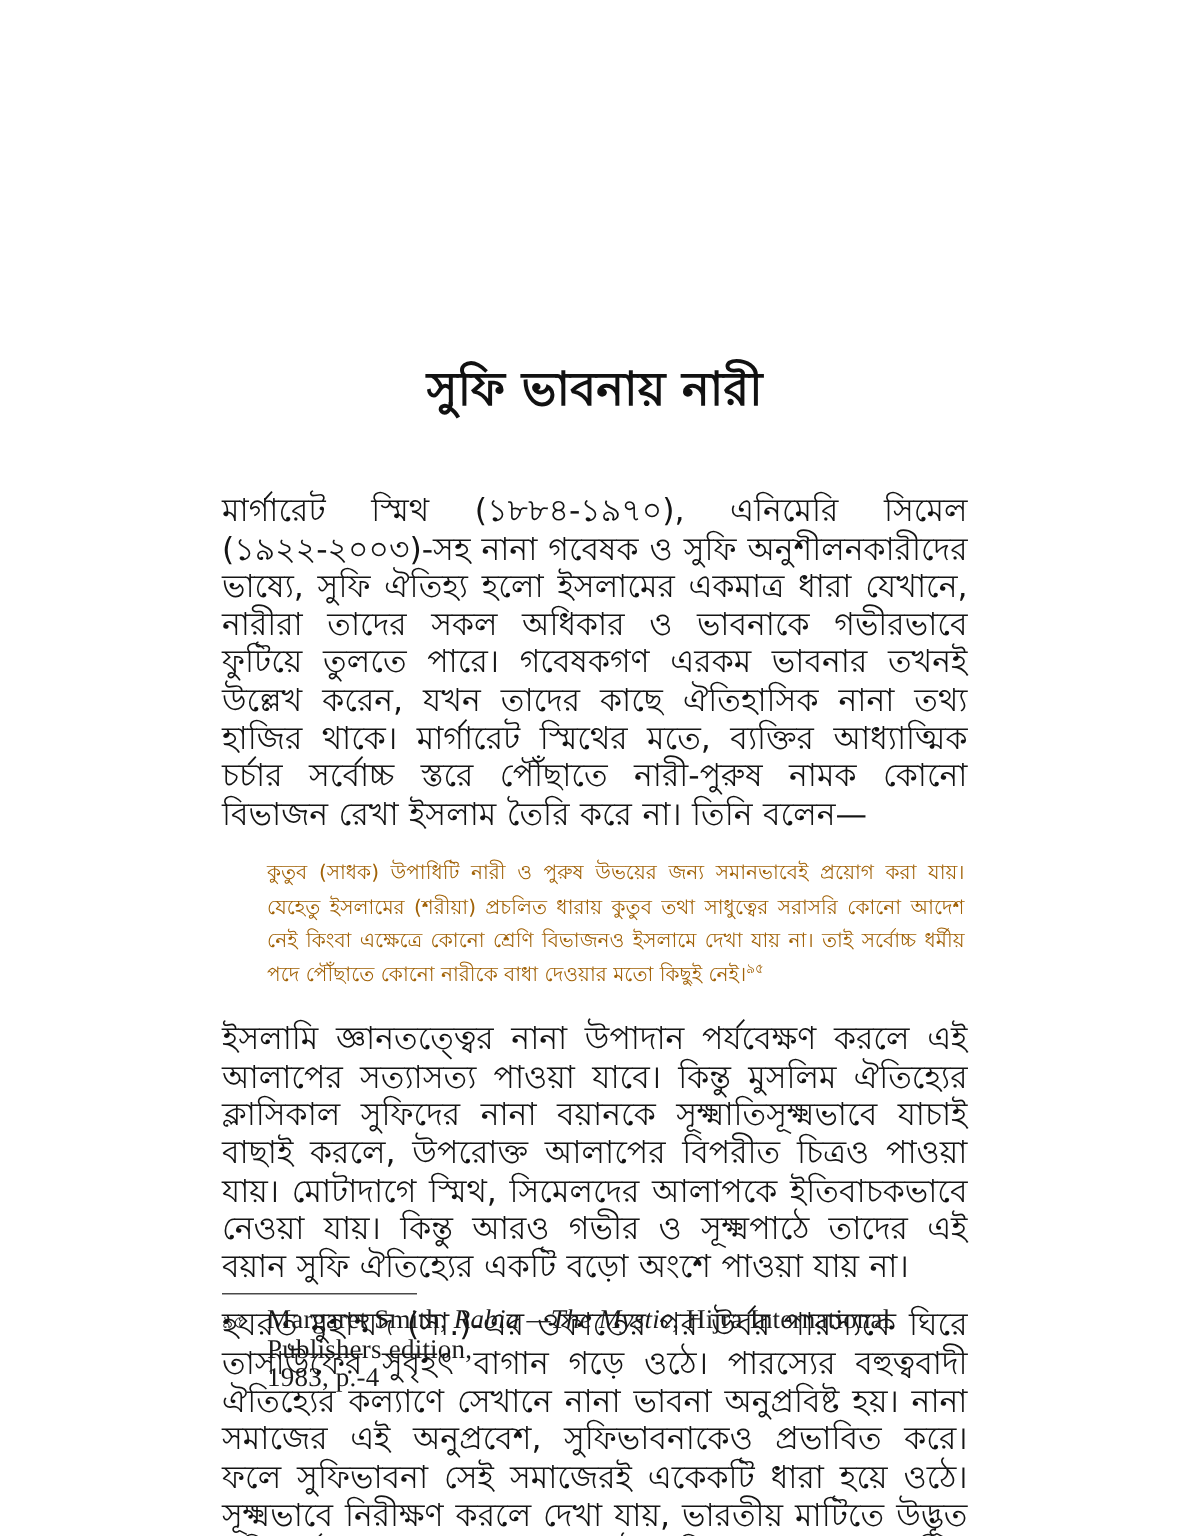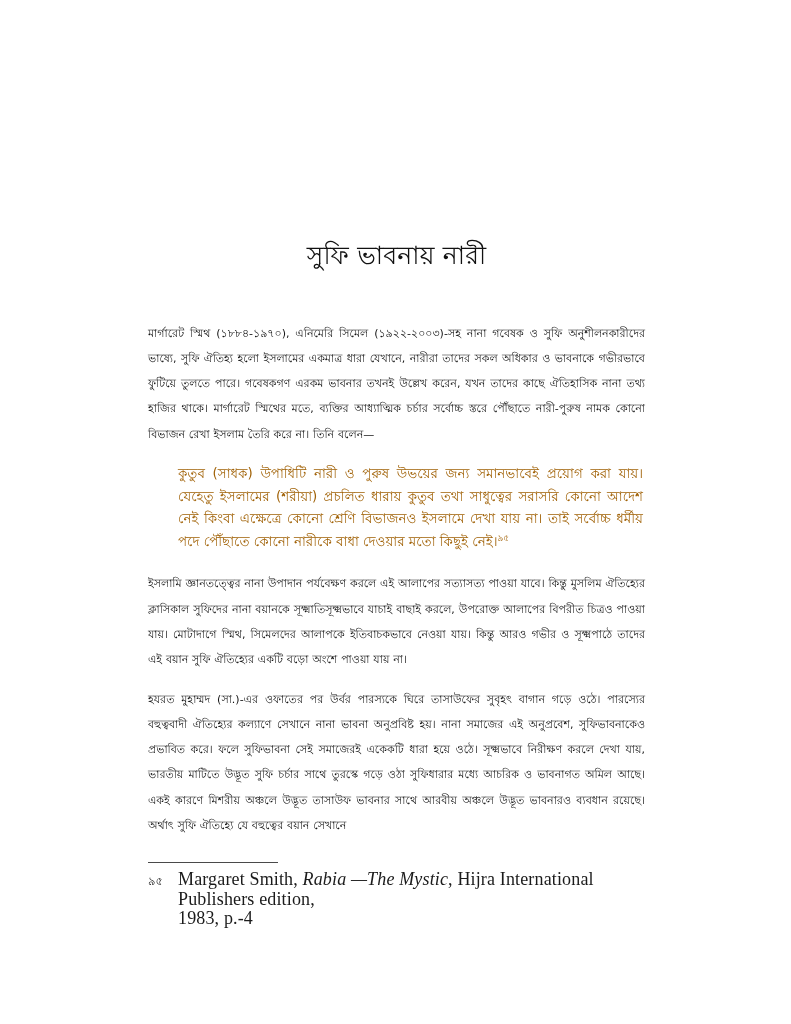--- a/index.html
+++ b/index.html
@@ -28,32 +28,32 @@
     position: absolute;
     left: 148px;
     top: 240px;
     width: 497px;
   }
 
   
   .chapter-title {
     text-align: center;
     font-family: "DejaVu Sans", "Liberation Sans", sans-serif;
-    font-size: 25px;
-    font-weight: 400;
+    font-size: 31px;
+    font-weight: 700;
     line-height: 1.3;
     letter-spacing: 0.2px;
     margin: 0 0 48px 0;
     color: #111111;
   }
 
   
   .body-para {
     font-family: "DejaVu Sans", "Liberation Sans", sans-serif;
-    font-size: 11px;
+    font-size: 21px;
     line-height: 25.3px;
     text-align: justify;
     text-justify: inter-word;
     margin: 0 0 14px 0;
     color: #141414;
     word-spacing: 0.3px;
   }
   .body-para:last-of-type {
     margin-bottom: 3px;
   }

